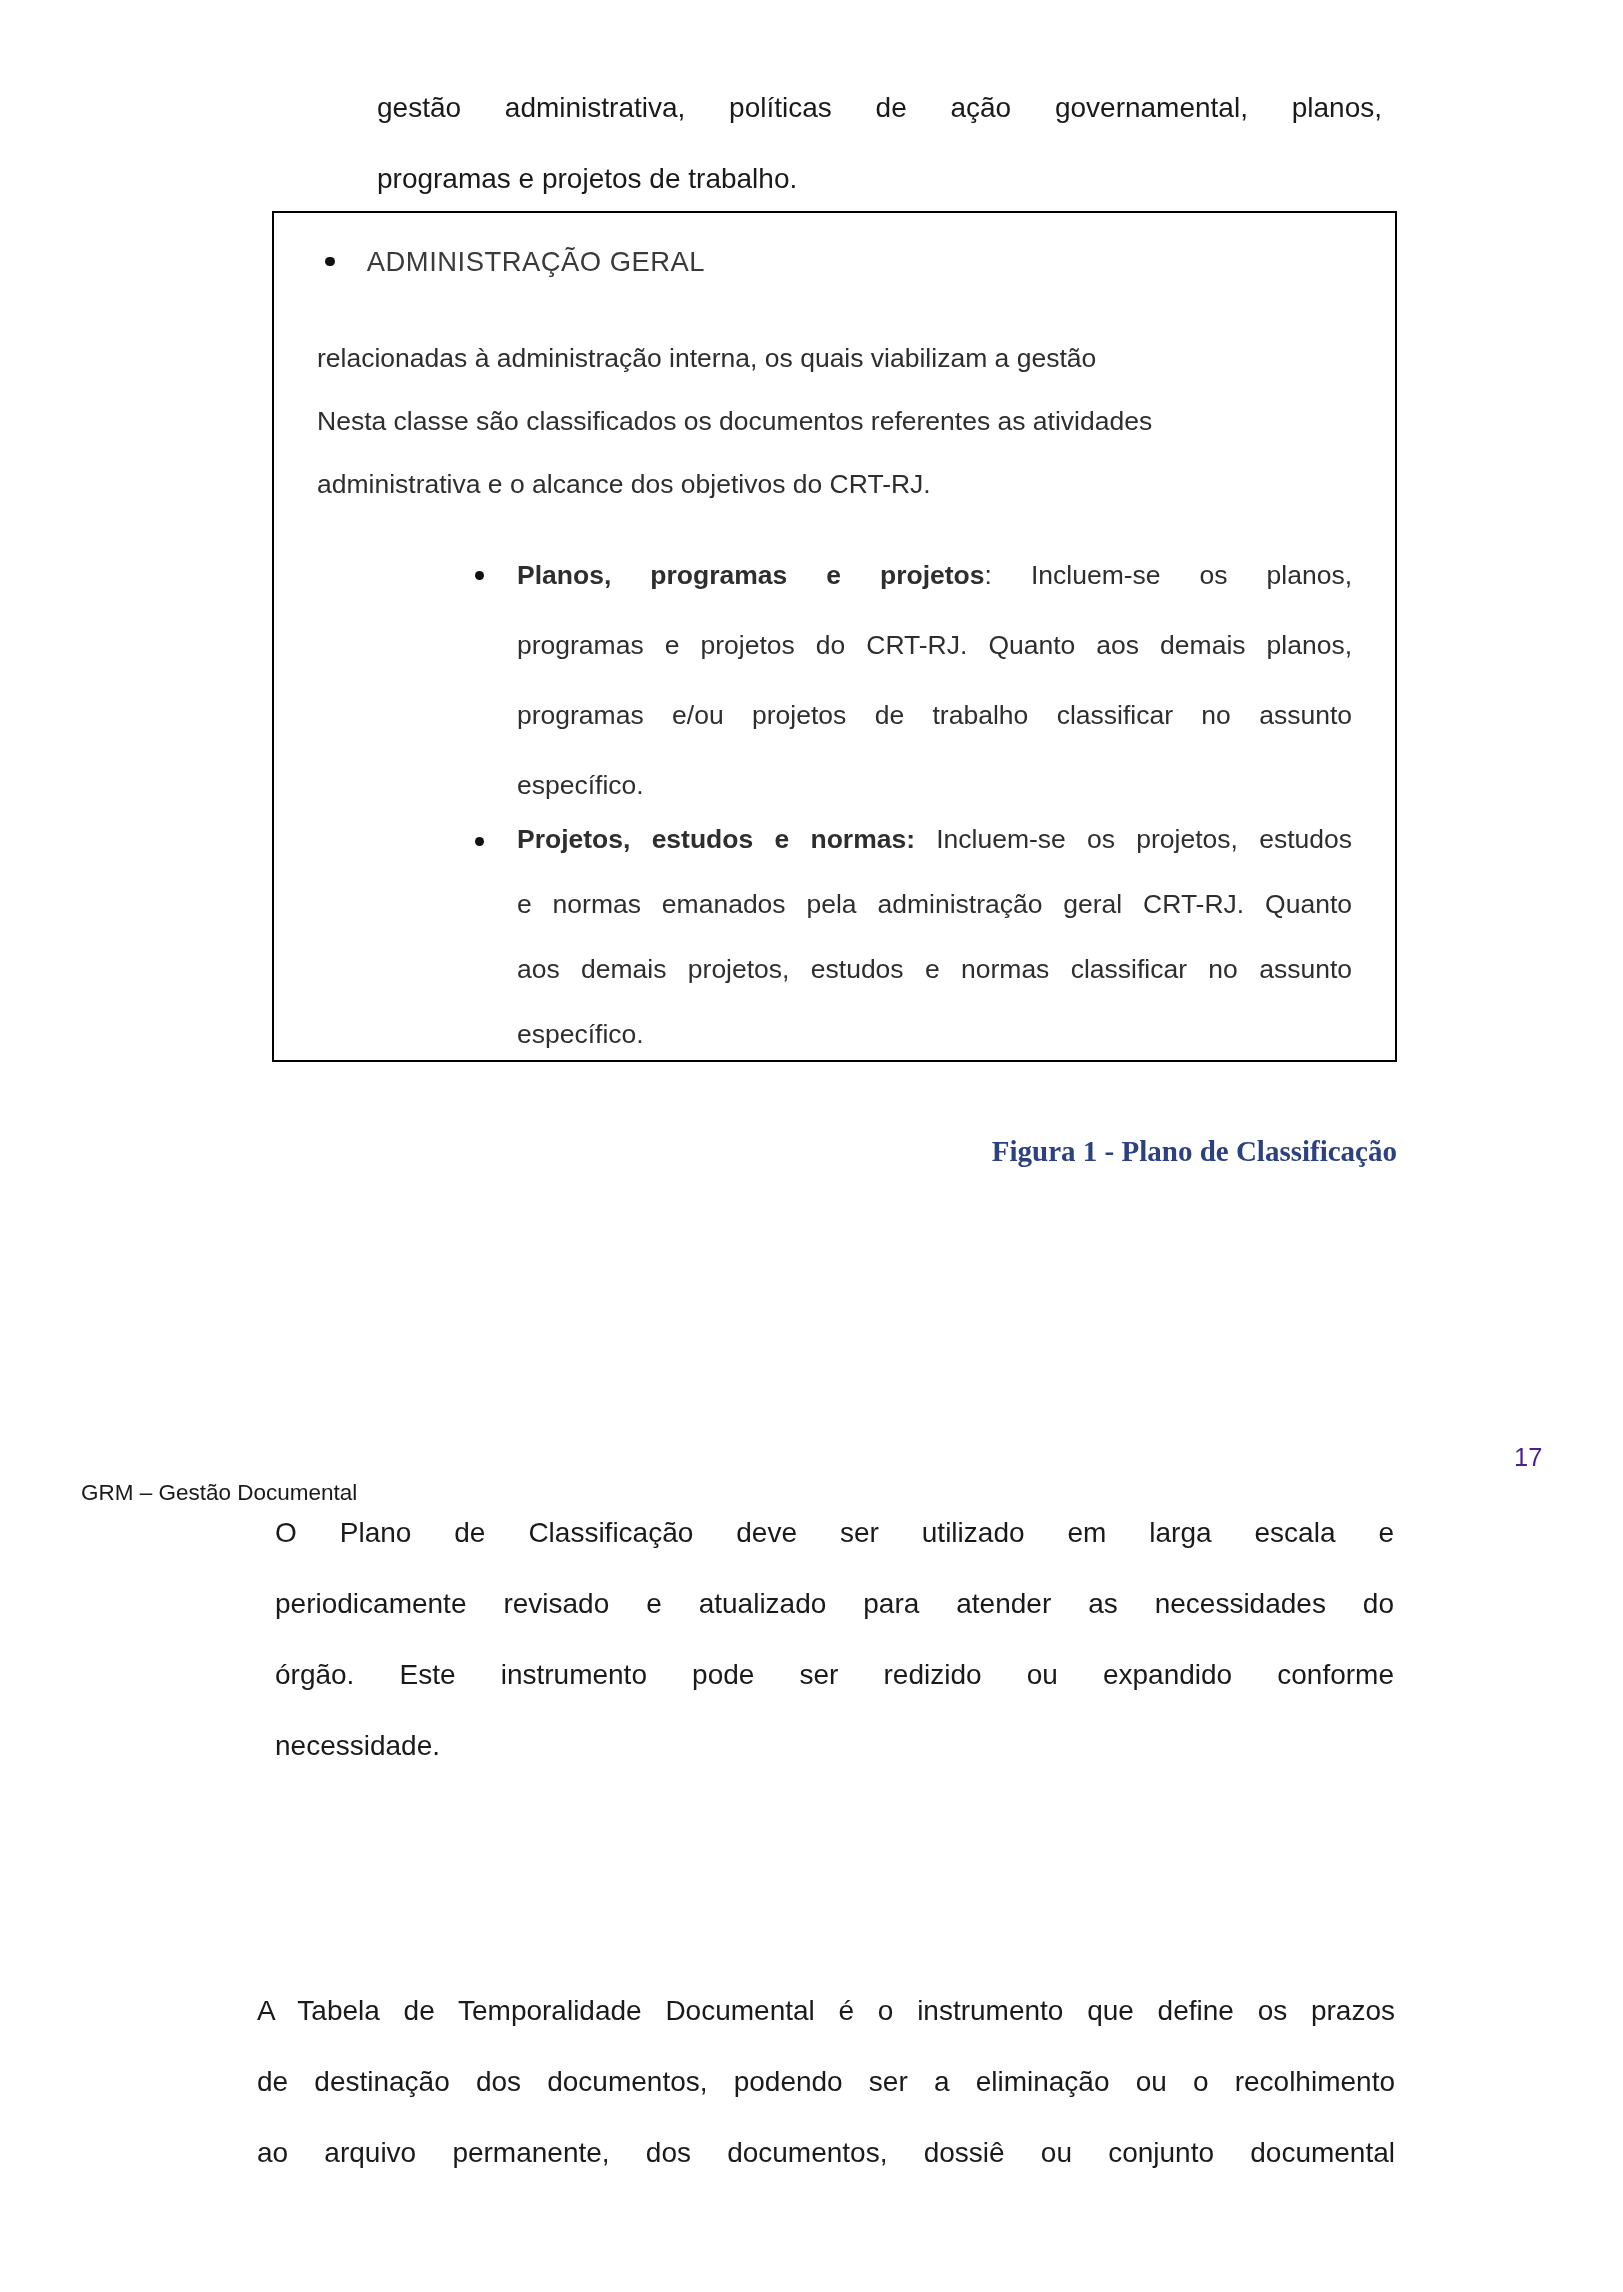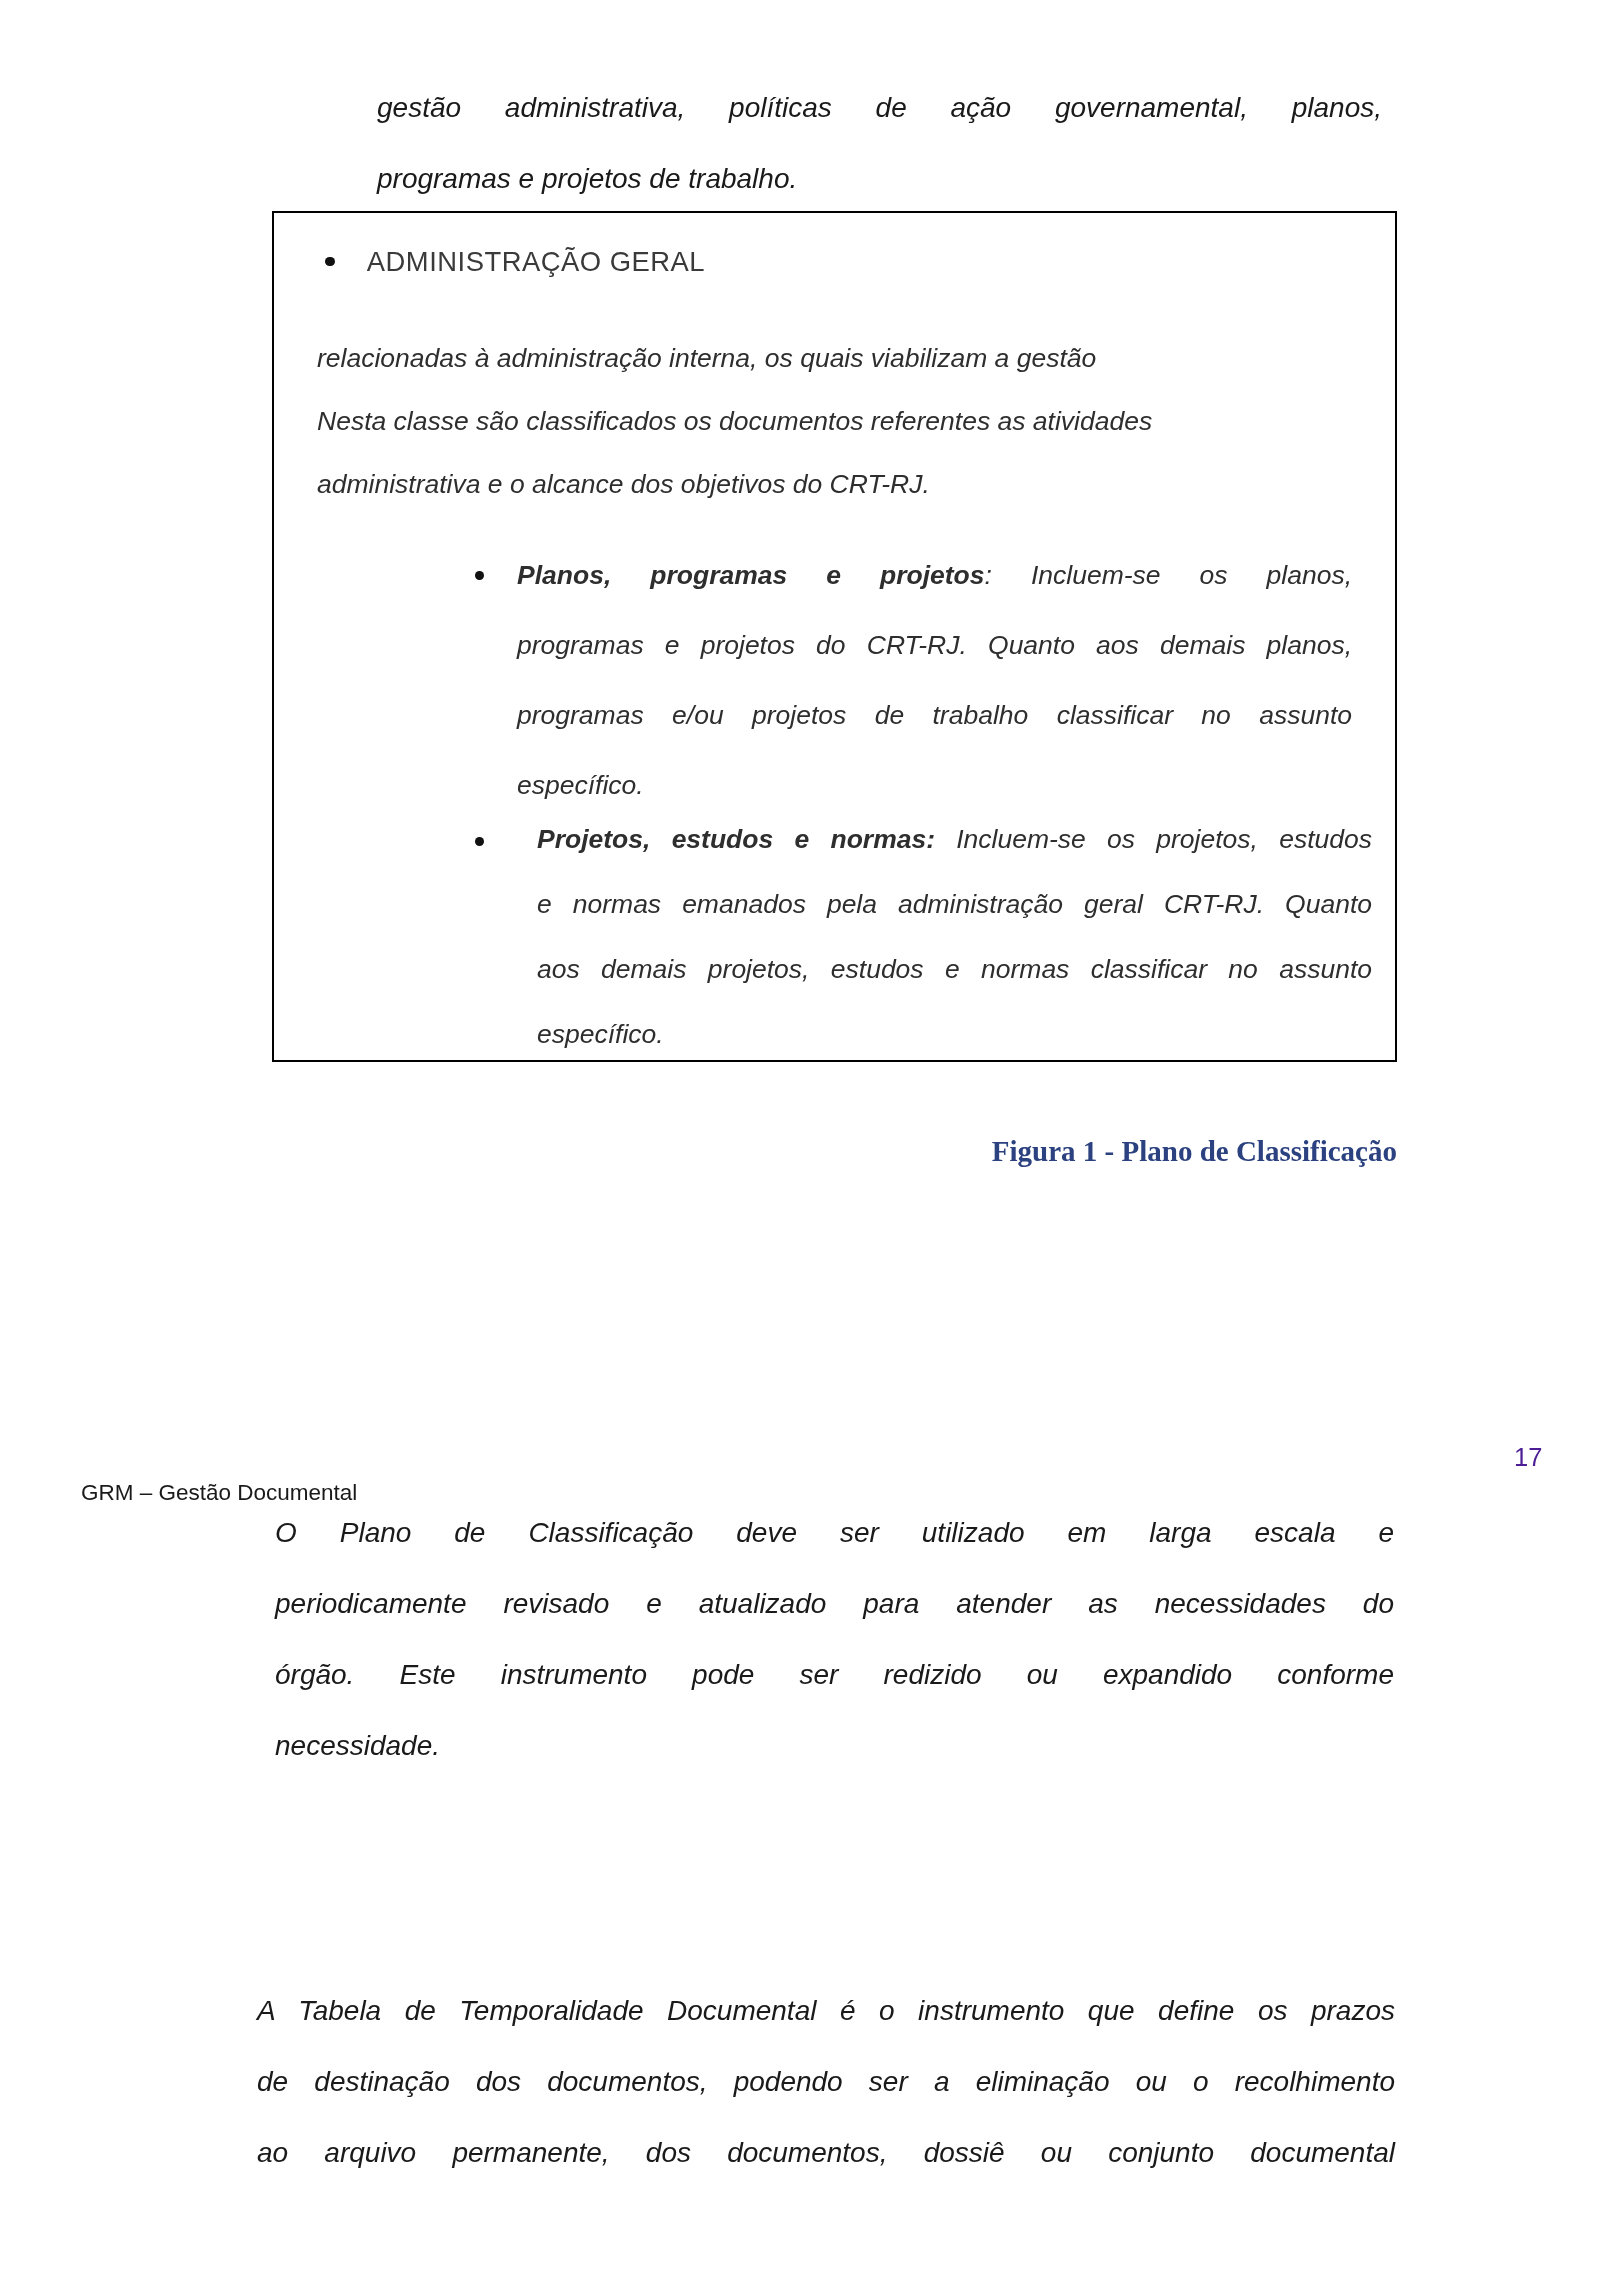--- a/index.html
+++ b/index.html
@@ -1,40 +1,40 @@
 <!DOCTYPE html>
 <html><head>
 <meta charset="utf-8">
 <style>
   html,body { margin:0; padding:0; background:#ffffff; }
   .page {
     position:relative; width:1623px; height:2293px; background:#ffffff;
     font-family:"Liberation Sans", sans-serif; color:#1a1a1a; overflow:hidden;
   }
-  .line { white-space:normal;font-style:italic; }
+  .line { white-space:normal; }
   .j { text-align:justify; text-align-last:justify; text-justify:inter-word; }
 
   
   .intro { position:absolute; left:377px; top:72px; width:1005px;
            font-size:28px; line-height:71px; }
 
   
   .figure-box { position:absolute; left:272px; top:211px; width:1125px; height:851px;
                 border:2.9px solid #000; box-sizing:border-box; background:#fff;
                 color:#2e2e2e; font-size:26.5px; }
   .fb-heading { position:absolute; left:51px; top:29px; height:39px;
                 display:flex; align-items:center; font-size:27.4px; color:#3a3a3a;
                 letter-spacing:0.5px; }
   .dot { width:9.8px; height:9.8px; background:#111; border-radius:50%;
          display:inline-block; flex:0 0 auto; }
   .fb-heading .dot { margin-right:32px; }
   .fb-intro { position:absolute; left:43px; top:114px; width:965px; line-height:63px; }
   .fb-bullet-text { position:absolute; width:835px; line-height:70px; }
   .fb-b1 { left:243px; top:327px; }
-  .fb-b2 { left:243px; top:594px; line-height:65px;margin-left:20px; }
+  .fb-b2 { left:243px; top:594px; line-height:65px; }
   .bdot { position:absolute; width:8.8px; height:8.8px; background:#111; border-radius:50%; }
   .bdot1 { left:201px; top:358px; }
   .bdot2 { left:201px; top:624px; }
   .lead { font-weight:bold; }
 
   
   .caption { position:absolute; left:272px; top:1135px; width:1125px;
              text-align:right; font-family:"Liberation Serif", serif;
              font-weight:bold; font-size:29px; }
 

